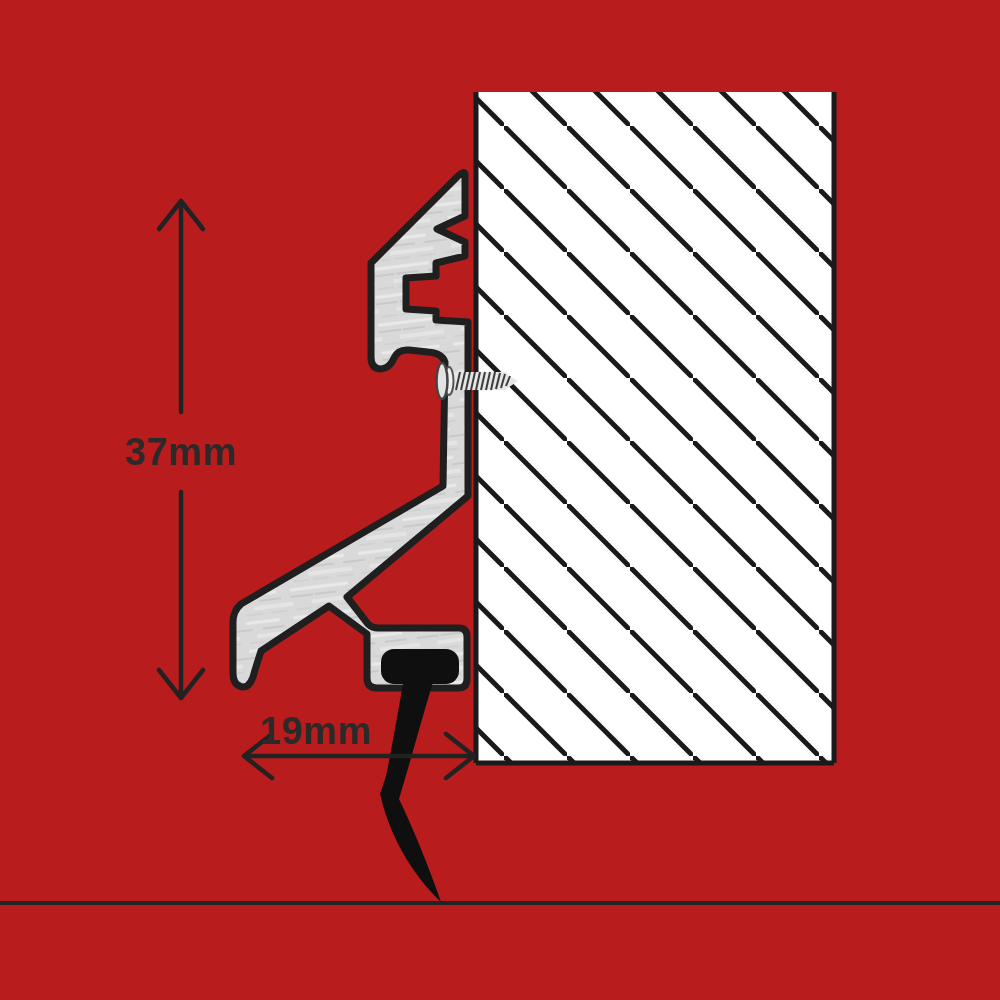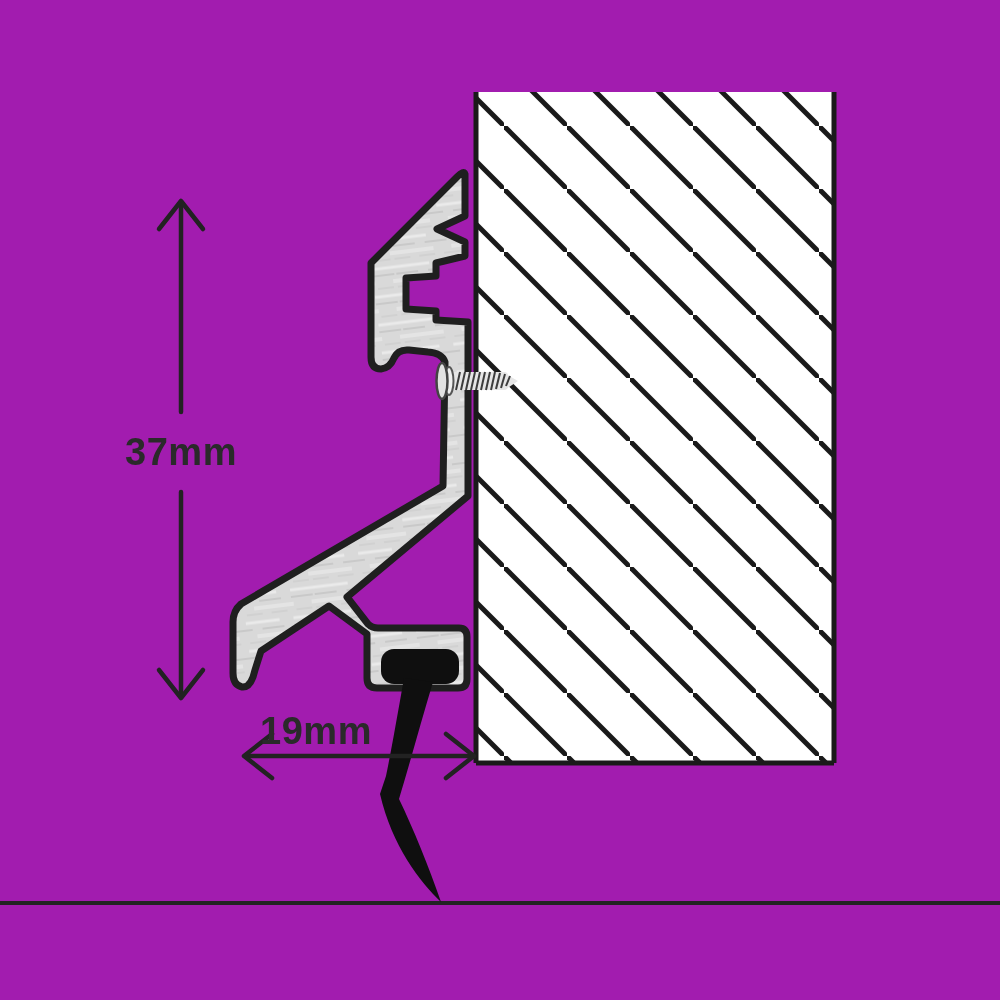--- a/index.html
+++ b/index.html
@@ -1,16 +1,16 @@
 <!DOCTYPE html>
 <html><head>
 <meta charset="utf-8">
 <style>
   html,body{margin:0;padding:0;background:#ffffff;}
-  .stage{width:1000px;height:1000px;position:relative;background:#a21caf;overflow:hidden;}
+  .stage{width:1000px;height:1000px;position:relative;background:#b91c1c;overflow:hidden;}
   svg{display:block;}
   .dim-label{font:700 38px "Liberation Sans", sans-serif;letter-spacing:0.5px;}
 </style>
 </head>
 <body>
 
 <div class="stage">
 <svg width="1000" height="1000" viewBox="0 0 1000 1000">
   <defs>
 

